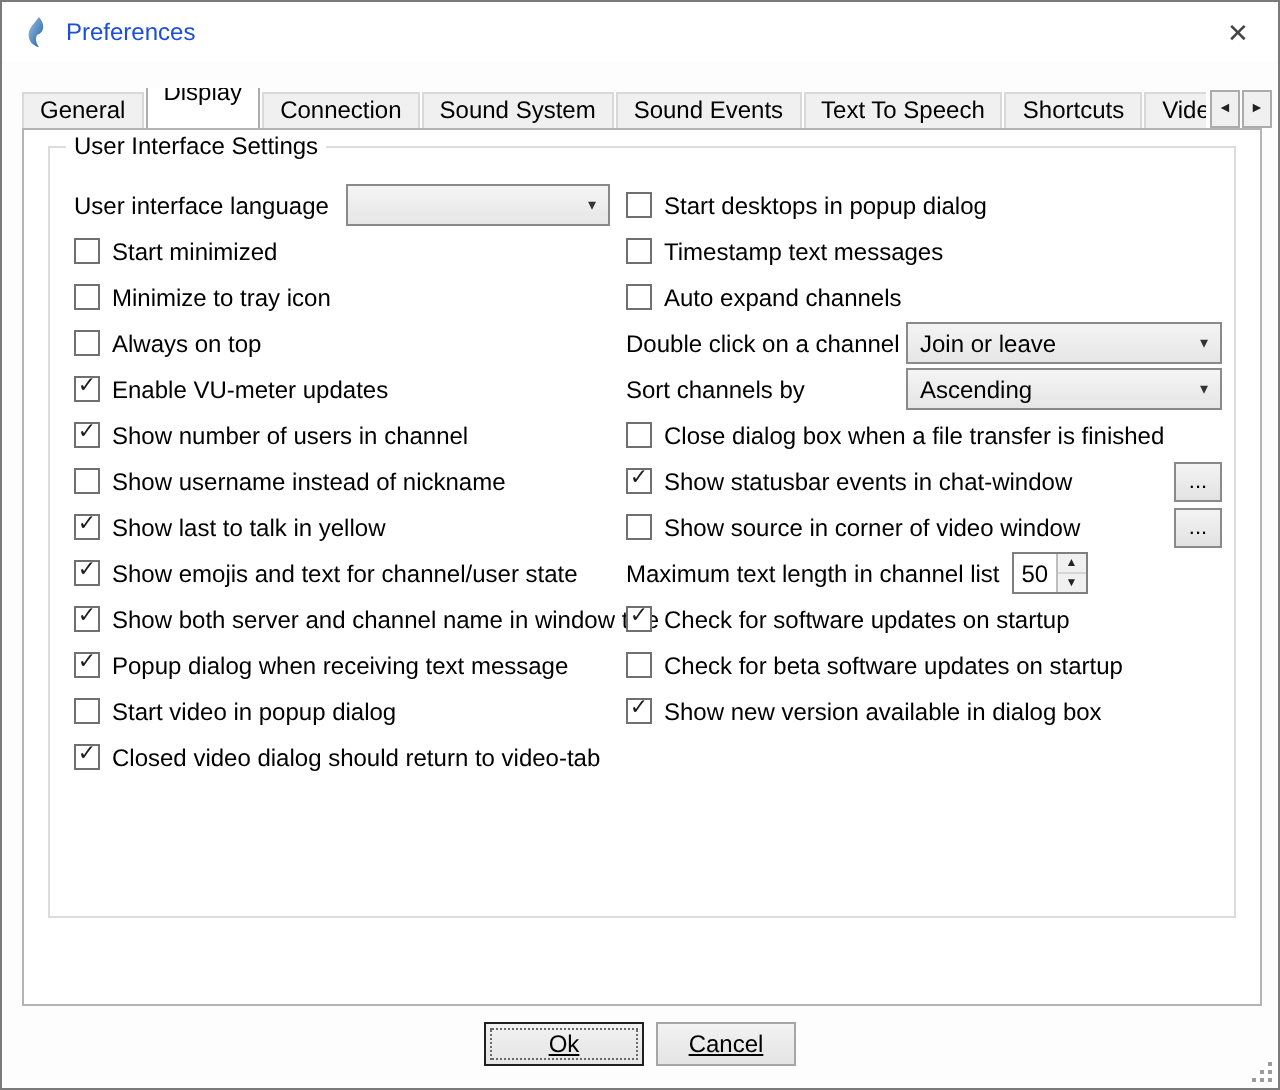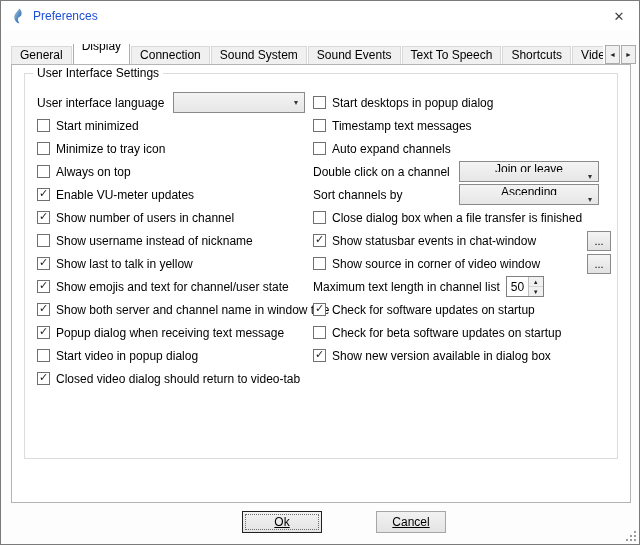--- a/index.html
+++ b/index.html
@@ -44,40 +44,40 @@
 
   
   .cb { width:13px; height:13px; flex:none; border:1px solid #707070; background:#ffffff;
         margin-right:6px; display:inline-flex; align-items:center; justify-content:center; }
   .cb .check { font-size:11px; font-weight:700; line-height:1; color:#1b1b1b; transform:translateY(-1px); }
 
   
   .combo { height:21px; border:1px solid #8a8a8a; background:linear-gradient(#f4f4f4,#e6e6e6);
            display:inline-flex; align-items:center; padding:0 6px; cursor:default; }
   .col-left  .combo { width:132px; margin-left:auto; }
-  .col-right .combo { width:140px; margin-left:auto; margin-right:14px;flex-direction:column; }
+  .col-right .combo { width:158px; margin-left:auto; margin-right:2px; }
   .combo-value { font-size:12px; overflow:hidden; }
   .combo-arrow { margin-left:auto; font-size:8px; color:#333; padding-left:5px; }
 
   
   .more-btn { margin-left:auto; margin-right:2px; width:24px; height:20px; border:1px solid #8a8a8a;
               background:linear-gradient(#f4f4f4,#e2e2e2); font-size:11px; line-height:10px; cursor:default; }
 
   
   .spin { display:inline-flex; height:21px; border:1px solid #7f7f7f; background:#fff; margin-left:6px; }
   .spin-value { width:21px; padding:3px 0 0 4px; font-size:12px; background:#fff; }
   .spin-btns { width:15px; display:flex; flex-direction:column; border-left:1px solid #bdbdbd; }
   .spin-btn { flex:1; background:#f0f0f0; font-size:6px; color:#222;
               display:flex; align-items:center; justify-content:center; }
   .spin-btn:first-child { border-bottom:1px solid #d5d5d5; }
 
   
   .btnrow { position:absolute; left:0; right:0; bottom:11px; display:flex; justify-content:center; gap:6px; }
   .btn { min-width:70px; height:22px; padding:0 12px; font-size:12px;
-         background:linear-gradient(#f2f2f2,#e4e4e4); border:1px solid #a6a6a6; cursor:default;margin-left:48px; }
+         background:linear-gradient(#f2f2f2,#e4e4e4); border:1px solid #a6a6a6; cursor:default; }
   .btn .btn-label { text-decoration:underline; }
   .btn-ok { min-width:80px; border:1px solid #202020; outline:1px dotted #6b6b6b; outline-offset:-4px; }
 
   .grip { position:absolute; right:2px; bottom:2px; width:13px; height:13px; }
 </style>
 </head>
 <body>
 
 <div class="window">
 

